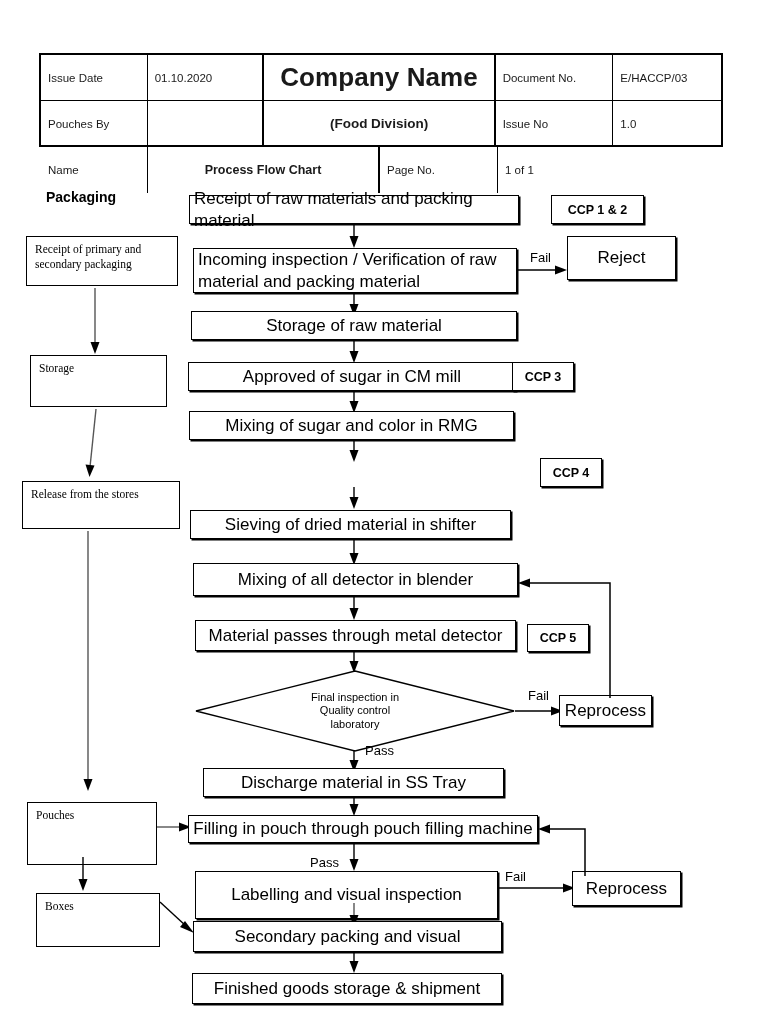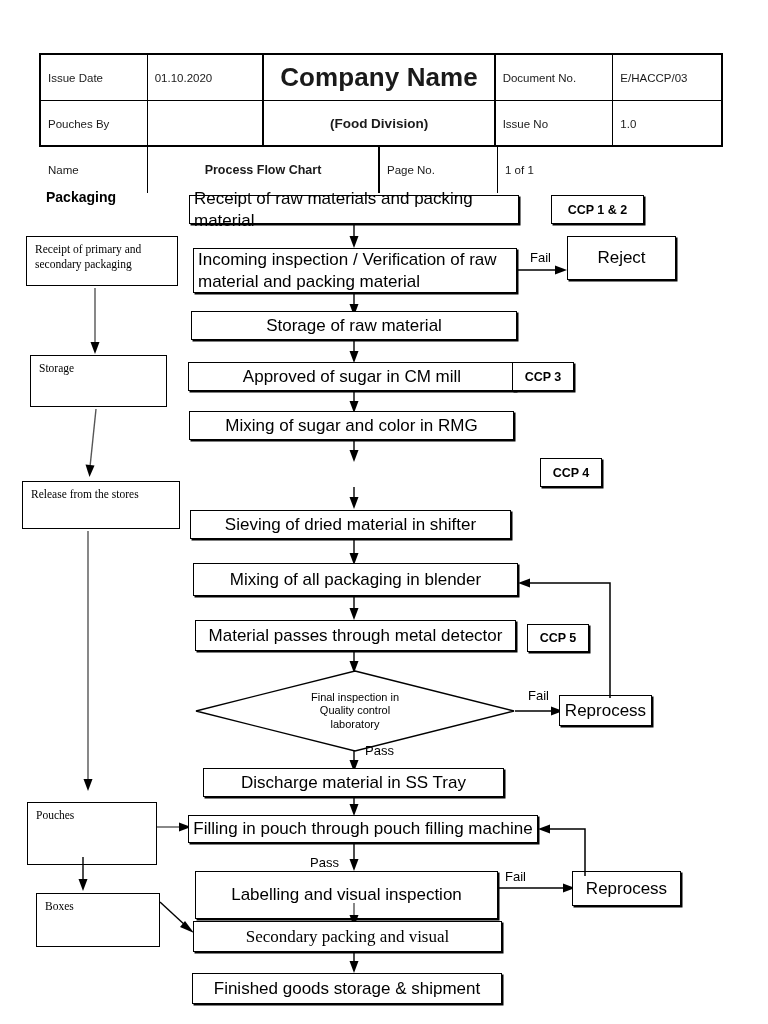--- a/index.html
+++ b/index.html
@@ -191,21 +191,21 @@
 
   <div class="box" style="left:190px;top:510px;width:321px;height:29px;">Sieving of dried material in shifter</div>
 
   <div class="conn" style="left:347px;top:539px;">
     <svg width="14" height="28">
         <line x1="7" y1="0" x2="7" y2="16" stroke="#000" stroke-width="1.4"></line>
         <polygon points="7,26 2.5,14 11.5,14" fill="#000"></polygon>
       </svg>
   </div>
 
-  <div class="box" style="left:193px;top:563px;width:325px;height:33px;">Mixing of all packaging in blender</div>
+  <div class="box" style="left:193px;top:563px;width:325px;height:33px;">Mixing of all detector in blender</div>
 
   <div class="conn" style="left:347px;top:596px;">
     <svg width="14" height="26">
         <line x1="7" y1="0" x2="7" y2="14" stroke="#000" stroke-width="1.4"></line>
         <polygon points="7,24 2.5,12 11.5,12" fill="#000"></polygon>
       </svg>
   </div>
 
   <div class="box" style="left:195px;top:620px;width:321px;height:31px;">Material passes through metal detector</div>
 
@@ -258,21 +258,21 @@
 
   <div class="box" style="left:195px;top:871px;width:303px;height:48px;">Labelling and visual inspection</div>
 
   <div class="conn" style="left:347px;top:903px;">
     <svg width="14" height="26">
         <line x1="7" y1="0" x2="7" y2="14" stroke="#555" stroke-width="1.4"></line>
         <polygon points="7,24 2.5,12 11.5,12" fill="#000"></polygon>
       </svg>
   </div>
 
-  <div class="box" style="left:193px;top:921px;width:309px;height:31px;font-family:Liberation Serif, serif;">Secondary packing and visual</div>
+  <div class="box" style="left:193px;top:921px;width:309px;height:31px;">Secondary packing and visual</div>
 
   <div class="conn" style="left:347px;top:952px;">
     <svg width="14" height="23">
         <line x1="7" y1="0" x2="7" y2="11" stroke="#000" stroke-width="1.4"></line>
         <polygon points="7,21 2.5,9 11.5,9" fill="#000"></polygon>
       </svg>
   </div>
 
   <div class="box" style="left:192px;top:973px;width:310px;height:31px;">Finished goods storage &amp; shipment</div>
 

